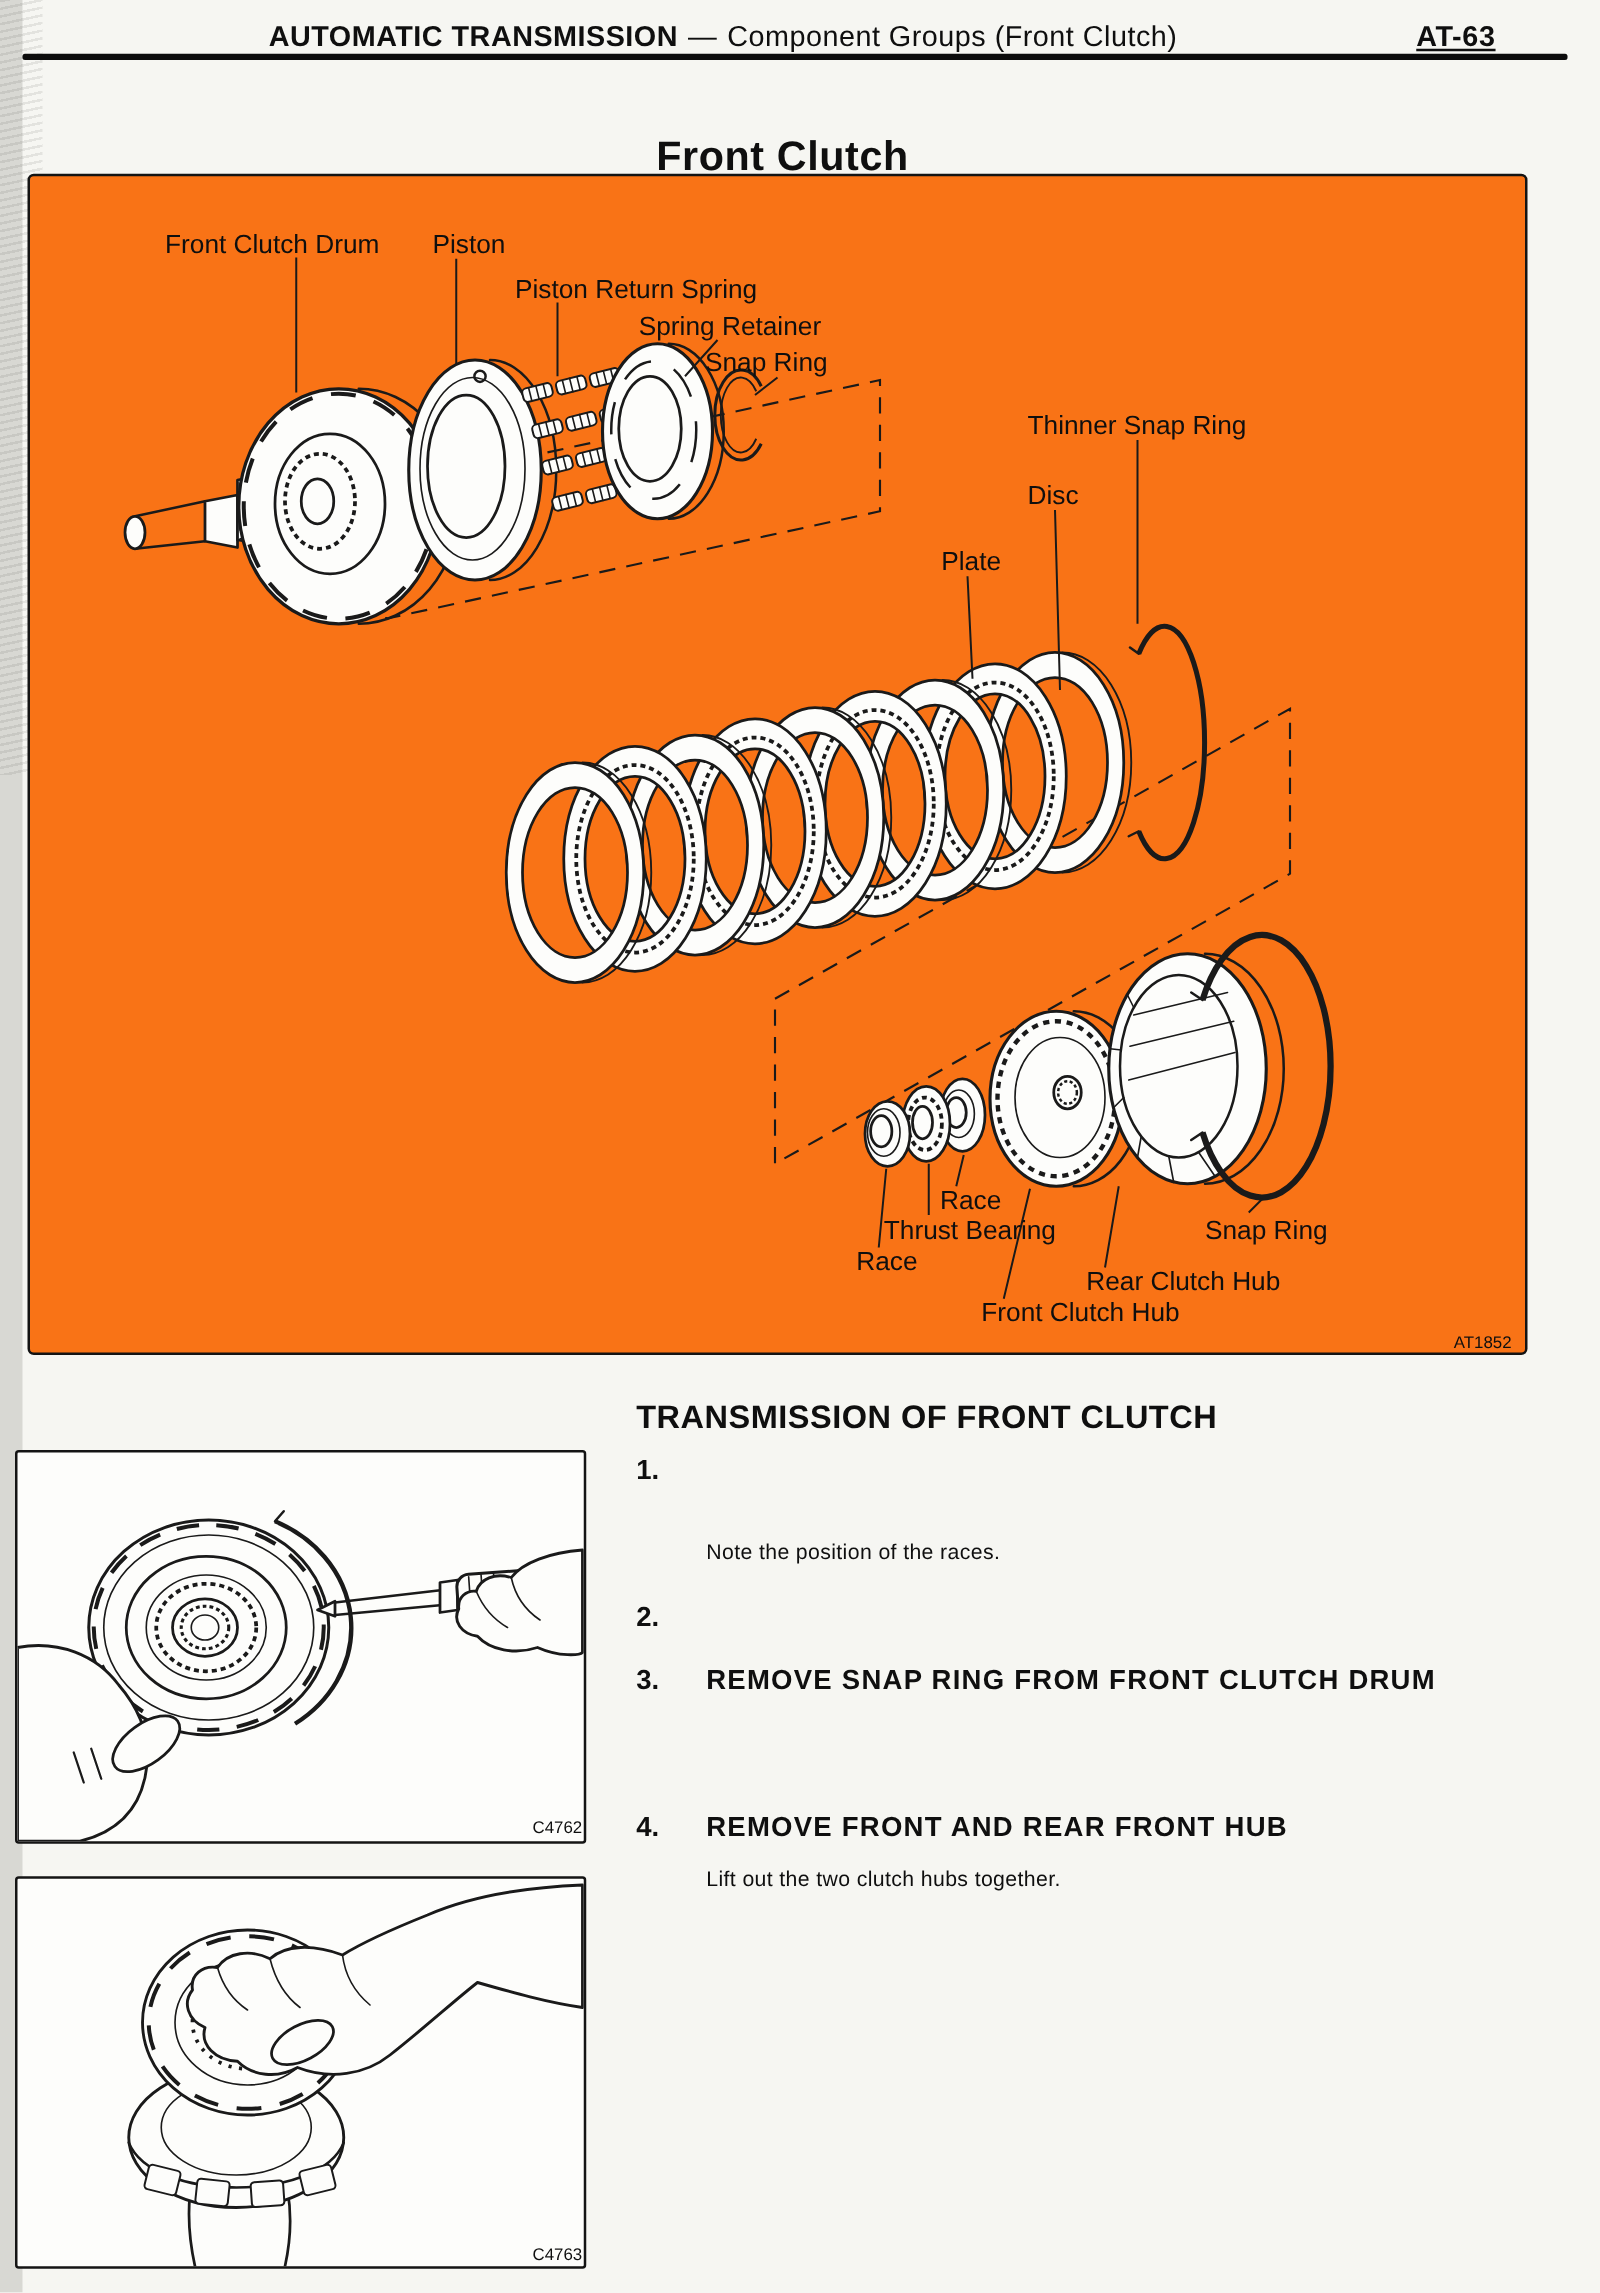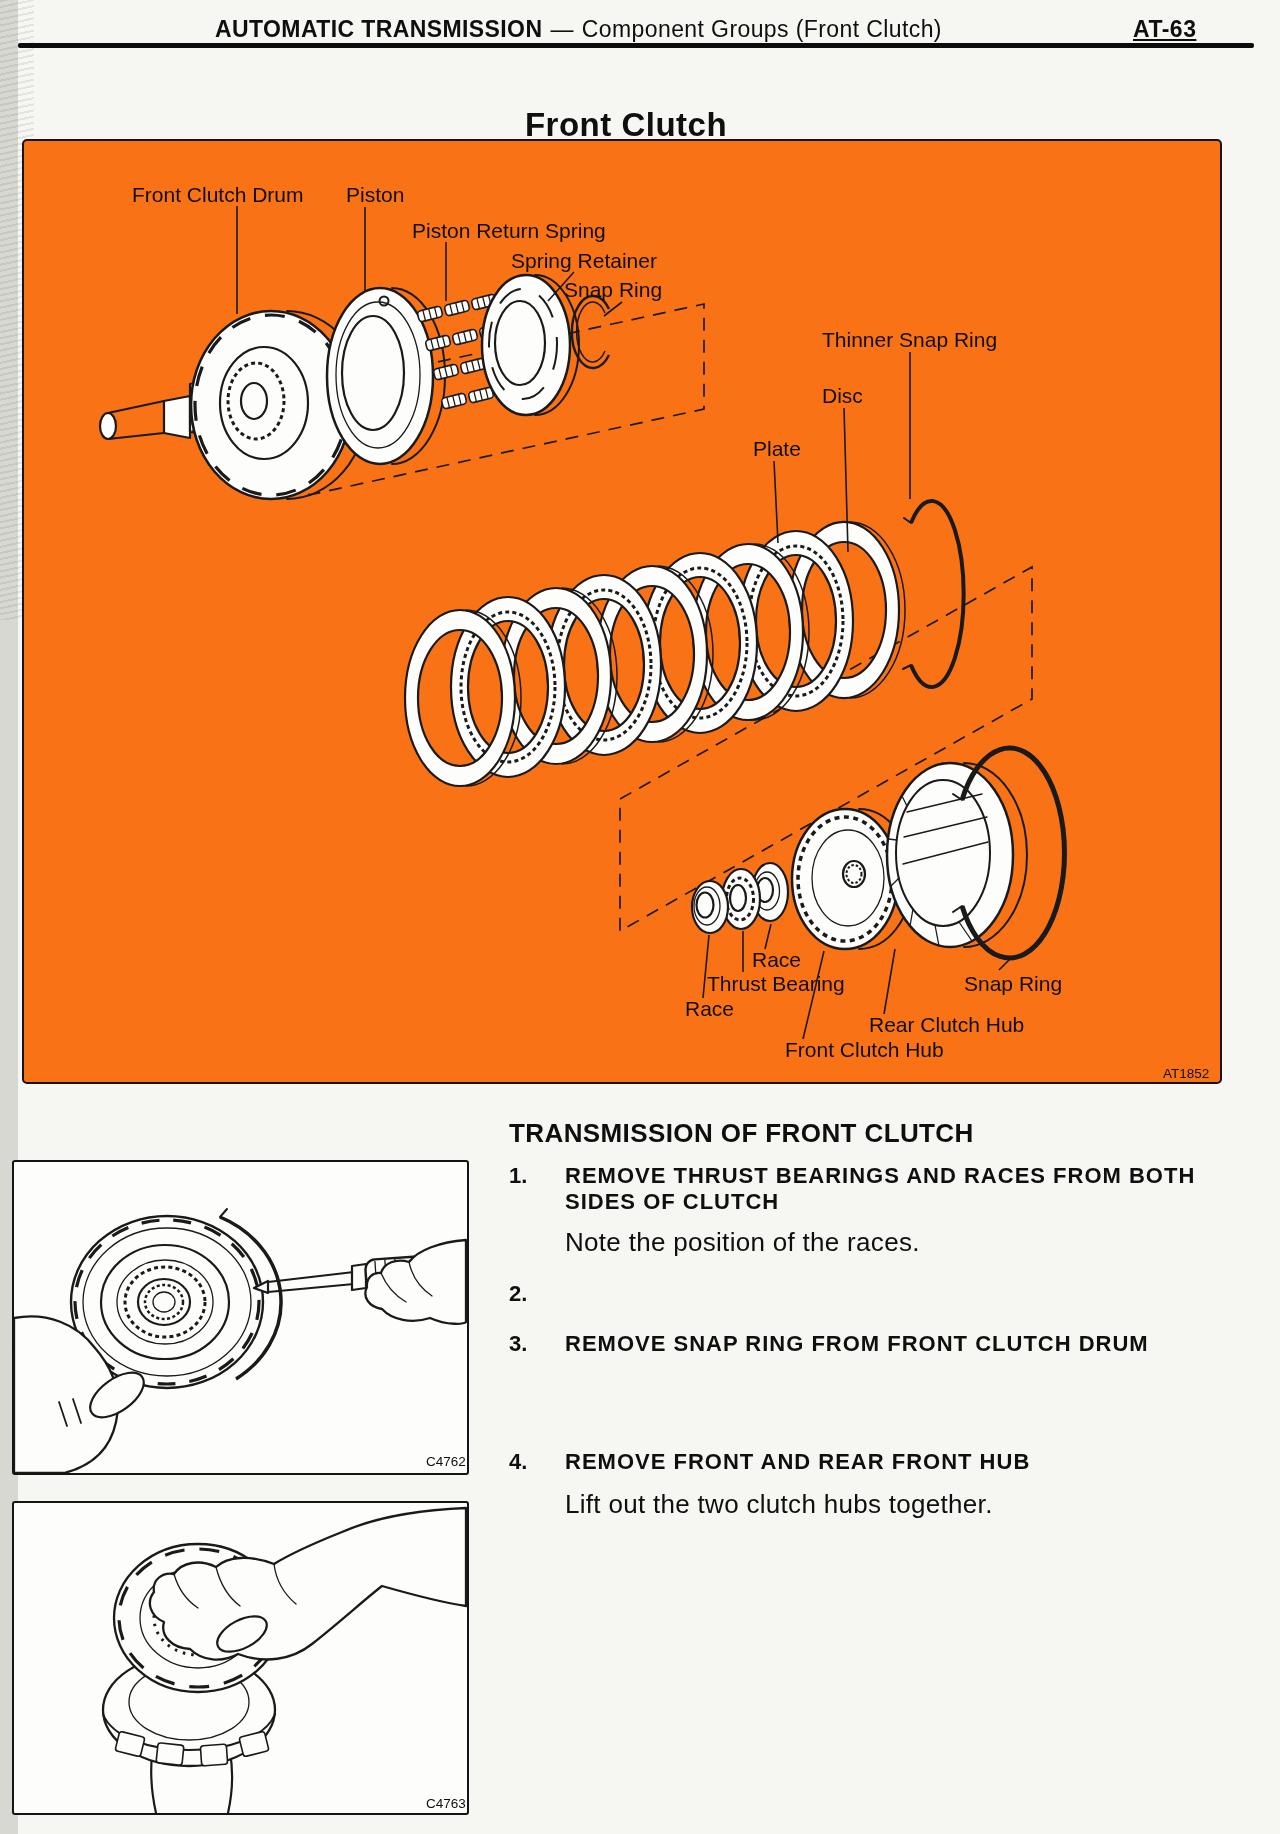--- a/index.html
+++ b/index.html
@@ -49,21 +49,21 @@
   .lug   { fill:none; stroke:#1a1a1a; stroke-width:3.2; stroke-dasharray:20 15; }
   .dots  { fill:none; stroke:#1a1a1a; stroke-width:3;   stroke-dasharray:2.5 6; }
   .lead  { stroke:#1a1a1a; stroke-width:1.6; }
   text.lbl  { font-family:"Liberation Sans", sans-serif; font-size:21px; fill:#0f0f0f; }
   text.code { font-family:"Liberation Sans", sans-serif; font-size:13.5px; fill:#0f0f0f; }
   
   .procedure { position:absolute; left:509px; top:1118px; width:715px; height:420px; }
   .proc-heading { position:absolute; left:0; top:0; font-size:26px; font-weight:bold; letter-spacing:.4px; white-space:nowrap; }
   .step-num   { position:absolute; left:0; width:50px; font-size:22px; font-weight:bold; }
   .step-title { position:absolute; left:56px; width:672px; font-size:22px; font-weight:bold; letter-spacing:1px; line-height:26px; }
-  .step-note  { position:absolute; left:56px; width:660px; font-size:26px; letter-spacing:.3px; line-height:26px; }
+  .step-note  { position:absolute; left:56px; width:660px; font-size:17px; letter-spacing:.3px; line-height:26px; }
   .t45 { top:45px; } .t111 { top:111px; } .t163 { top:163px; } .t213 { top:213px; } .t331 { top:331px; } .t373 { top:373px; }
 </style>
 </head>
 <body>
 
 <div class="scan-edge"></div>
 <div class="scan-edge2"></div>
 
 <div class="hdr-line">
   <span class="hdr-bold">AUTOMATIC TRANSMISSION</span><span class="hdr-sep">—</span><span>Component Groups (Front Clutch)</span>
@@ -328,21 +328,20 @@
         </g>
     </g>
     <text class="code" x="424" y="1758">C4763</text>
   </svg>
 </div>
 
 <div class="procedure">
   <div class="proc-heading">TRANSMISSION OF FRONT CLUTCH</div>
 
   <div class="step-num t45">1.</div>
-  <div class="step-title t45">REMOVE THRUST BEARINGS AND RACES FROM BOTH SIDES OF CLUTCH</div>
   <div class="step-note t111">Note the position of the races.</div>
 
   <div class="step-num t163">2.</div>
 
   <div class="step-num t213">3.</div>
   <div class="step-title t213">REMOVE SNAP RING FROM FRONT CLUTCH DRUM</div>
 
   <div class="step-num t331">4.</div>
   <div class="step-title t331">REMOVE FRONT AND REAR FRONT HUB</div>
   <div class="step-note t373">Lift out the two clutch hubs together.</div>

